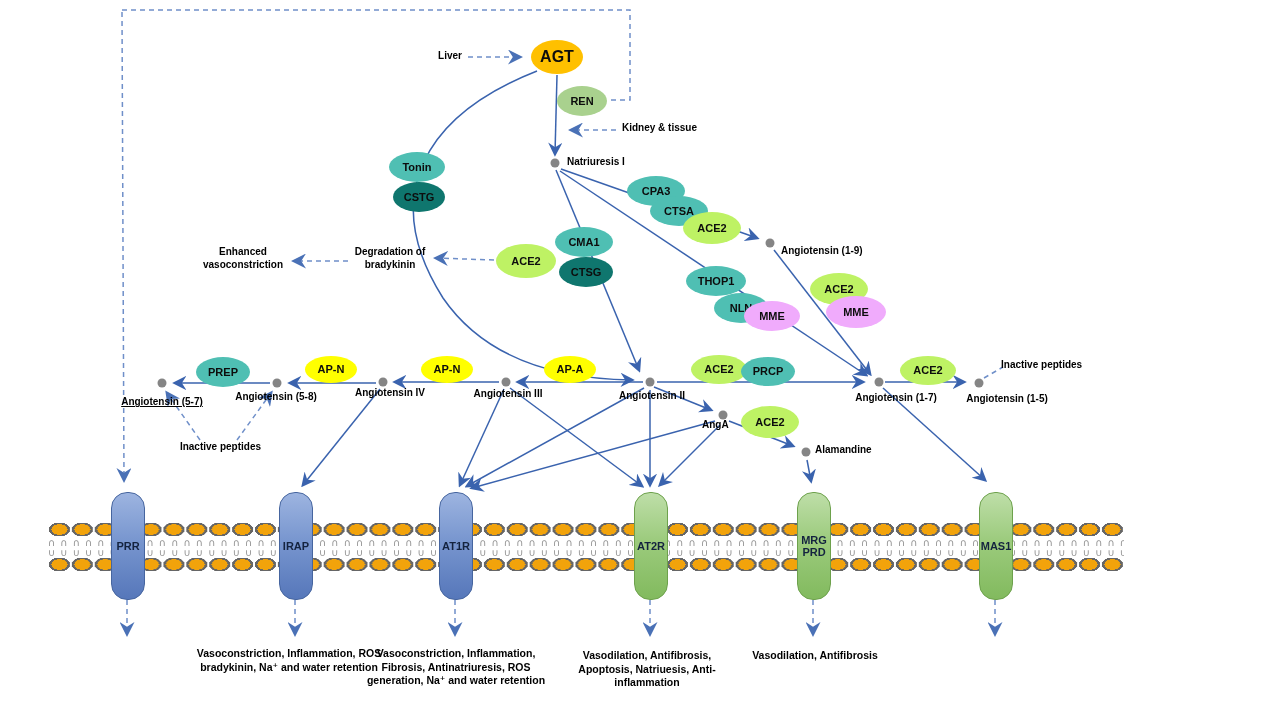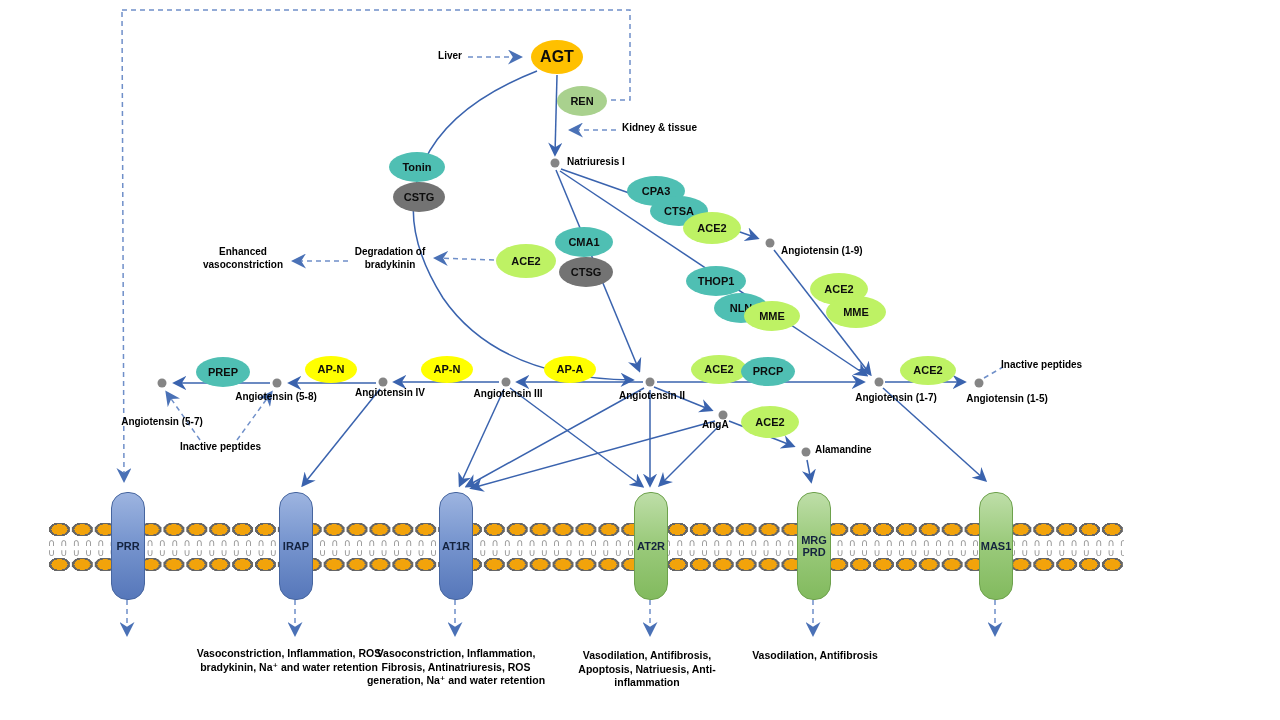--- a/index.html
+++ b/index.html
@@ -2,23 +2,23 @@
 <html><head>
 <meta charset="utf-8">
 <style>
   html,body{margin:0;padding:0;background:#fff;}
   #canvas{position:relative;width:1280px;height:720px;background:#ffffff;overflow:hidden;
           font-family:"Liberation Sans","DejaVu Sans",sans-serif;}
   svg.wires{position:absolute;left:0;top:0;z-index:1;}
   .pill{position:absolute;border-radius:50%;display:flex;align-items:center;justify-content:center;
         font-weight:bold;font-size:11px;color:#0d0d0d;z-index:4;line-height:1;}
   .teal{background:#4FBFB3;}
-  .green{background:#737373;text-align:right;}
+  .green{background:#0f766e;text-align:right;}
   .orange{background:#bef264;}
-  .blue{background:#bef264;}
+  .blue{background:#f0abfc;}
   .yellow{background:#FFFF00;}
   .gold{background:#FFC000;}
   .lgreen{background:#A9D18E;}
   .lbl{position:absolute;font-weight:bold;font-size:10px;color:#000;z-index:6;white-space:nowrap;line-height:1.25;}
   .lbl.wrap{white-space:normal;text-align:center;}
   .mem-row{position:absolute;left:48px;width:1076px;height:15px;z-index:3;
            background-image:radial-gradient(10.5px 6.9px at 50% 50%, #F2A30B 0 76%, #666 76% 100%, transparent 100%);
            background-size:22.9px 15px;}
   .tail-row{position:absolute;left:48px;width:1076px;height:11px;overflow:hidden;z-index:2;
             color:#8f8f8f;font-family:"DejaVu Sans",sans-serif;font-size:10px;line-height:11px;
@@ -131,21 +131,21 @@
   <div class="pill orange" style="left:741px;top:406px;width:58px;height:32px;">ACE2</div>
 
   <div class="lbl" style="left:420px;top:50px;width:42px;text-align:right;">Liver</div>
   <div class="lbl" style="left:622px;top:122px;">Kidney &amp; tissue</div>
   <div class="lbl" style="left:567px;top:156px;">Natriuresis I</div>
   <div class="lbl" style="left:781px;top:245px;">Angiotensin (1-9)</div>
   <div class="lbl wrap" style="left:600px;top:390px;width:104px;">Angiotensin II</div>
   <div class="lbl wrap" style="left:458px;top:388px;width:100px;">Angiotensin III</div>
   <div class="lbl wrap" style="left:340px;top:387px;width:100px;">Angiotensin IV</div>
   <div class="lbl wrap" style="left:226px;top:391px;width:100px;">Angiotensin (5-8)</div>
-  <div class="lbl wrap" style="left:112px;top:416px;width:100px;">Angiotensin (5-7)</div>
+  <div class="lbl wrap" style="left:112px;top:396px;width:100px;text-decoration:underline;">Angiotensin (5-7)</div>
   <div class="lbl wrap" style="left:846px;top:392px;width:100px;">Angiotensin (1-7)</div>
   <div class="lbl wrap" style="left:957px;top:393px;width:100px;">Angiotensin (1-5)</div>
   <div class="lbl" style="left:702px;top:419px;">AngA</div>
   <div class="lbl" style="left:815px;top:444px;">Alamandine</div>
   <div class="lbl wrap" style="left:168px;top:441px;width:105px;">Inactive peptides</div>
   <div class="lbl" style="left:1001px;top:359px;">Inactive peptides</div>
   <div class="lbl wrap" style="left:185px;top:246px;width:116px;">Enhanced vasoconstriction</div>
   <div class="lbl wrap" style="left:338px;top:246px;width:104px;">Degradation of bradykinin</div>
 
   <div class="mem-row" style="top:522px;"></div>

